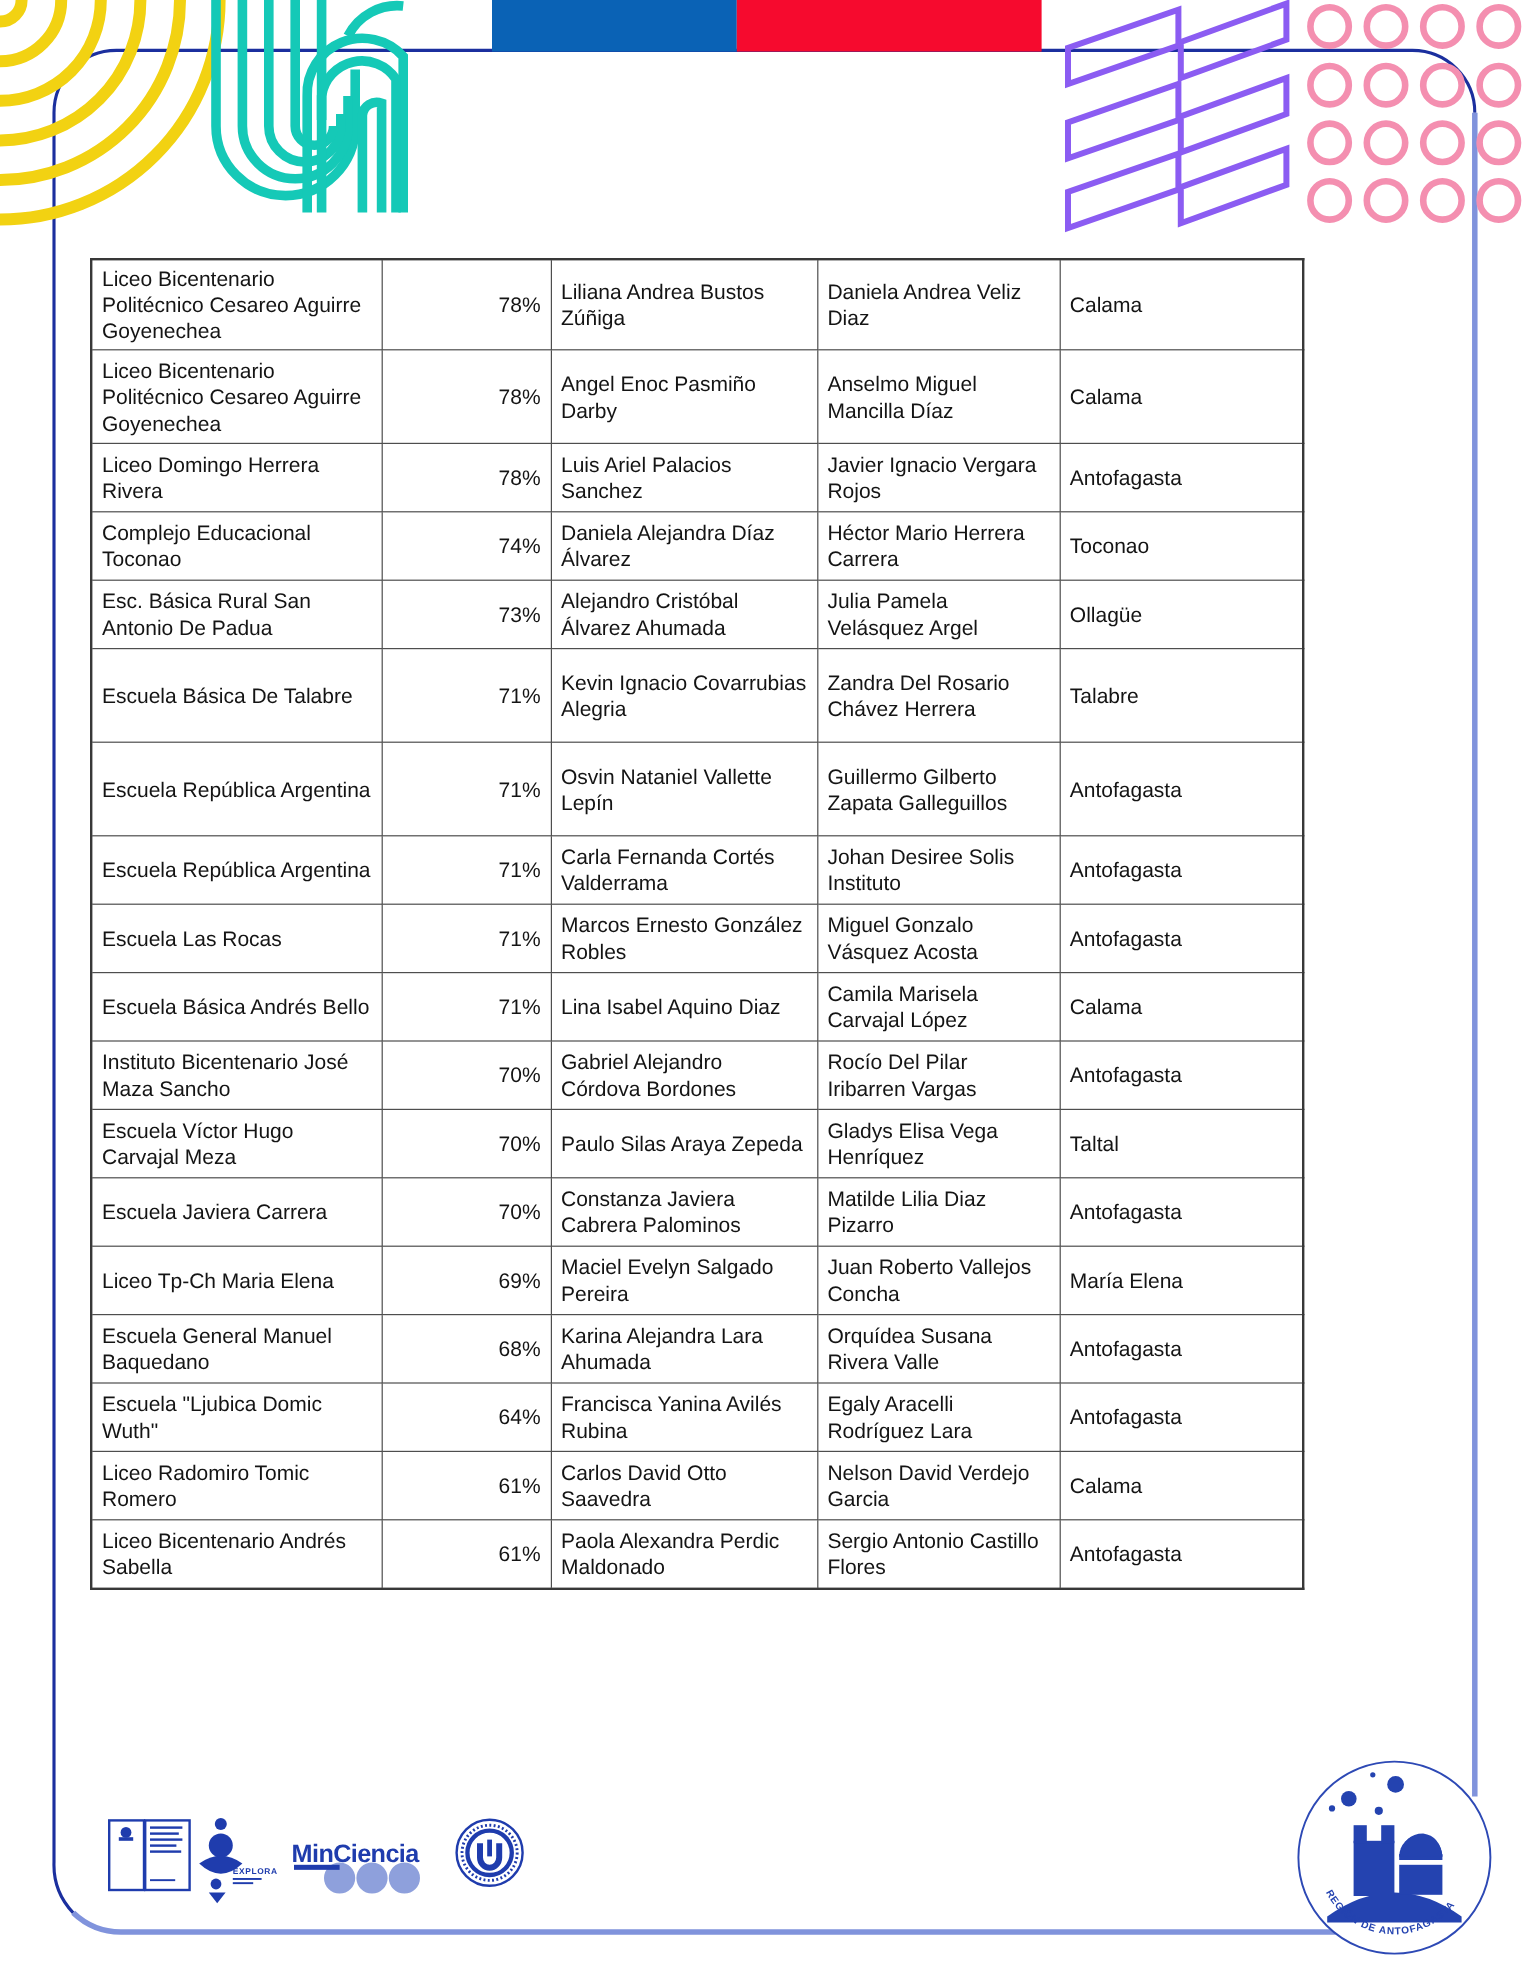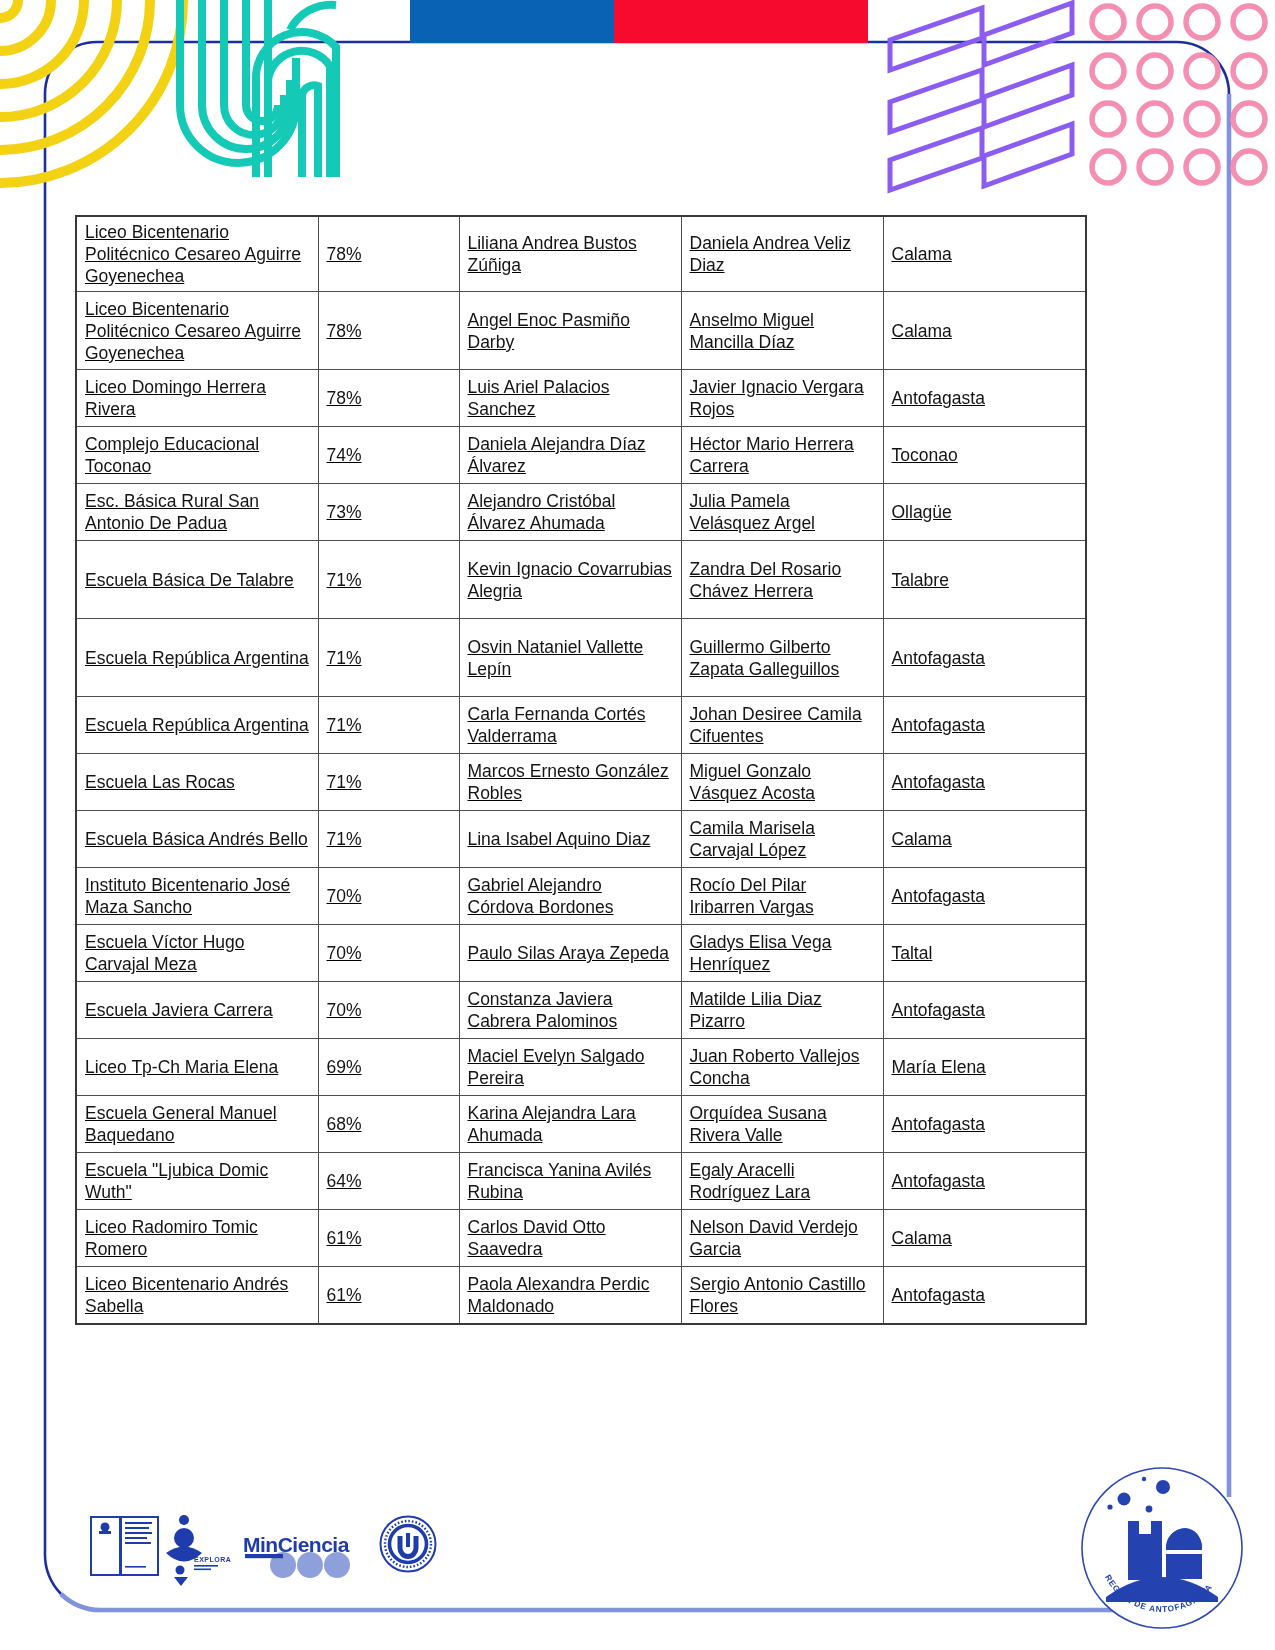--- a/index.html
+++ b/index.html
@@ -12,22 +12,22 @@
     position:absolute;left:75px;top:215px;width:1010px;z-index:2;
     border-collapse:collapse;table-layout:fixed;background:transparent;
   }
   table.results td{
     border:1.6px solid #4e4e4e;
     padding:4px 8px;
     font-size:17.5px;line-height:1.26;color:#141414;
     vertical-align:middle;word-wrap:break-word;
   }
   table.results{border:2px solid #383838;}
-  td.col-percentage{text-align:left;}
-  tr{height:57px;text-decoration:underline;}
+  td.col-percentage{text-align:right;}
+  tr{height:57px;}
   tr:nth-child(1){height:75px;}
   tr:nth-child(2){height:78px;}
   tr:nth-child(6),tr:nth-child(7),tr:nth-child(20){height:78px;}
 </style>
 </head>
 <body>
 
 <svg class="page-overlay" width="1275" height="1650" viewBox="0 0 1275 1650">
 
   <g>
@@ -214,21 +214,21 @@
         <td class="col-school">Escuela República Argentina</td>
         <td class="col-percentage">71%</td>
         <td class="col-person1">Osvin Nataniel Vallette Lepín</td>
         <td class="col-person2">Guillermo Gilberto Zapata Galleguillos</td>
         <td class="col-city">Antofagasta</td>
       </tr>
       <tr>
         <td class="col-school">Escuela República Argentina</td>
         <td class="col-percentage">71%</td>
         <td class="col-person1">Carla Fernanda Cortés Valderrama</td>
-        <td class="col-person2">Johan Desiree Camila Cifuentes</td>
+        <td class="col-person2">Johan Desiree Solis Instituto</td>
         <td class="col-city">Antofagasta</td>
       </tr>
       <tr>
         <td class="col-school">Escuela Las Rocas</td>
         <td class="col-percentage">71%</td>
         <td class="col-person1">Marcos Ernesto González Robles</td>
         <td class="col-person2">Miguel Gonzalo Vásquez Acosta</td>
         <td class="col-city">Antofagasta</td>
       </tr>
       <tr>

